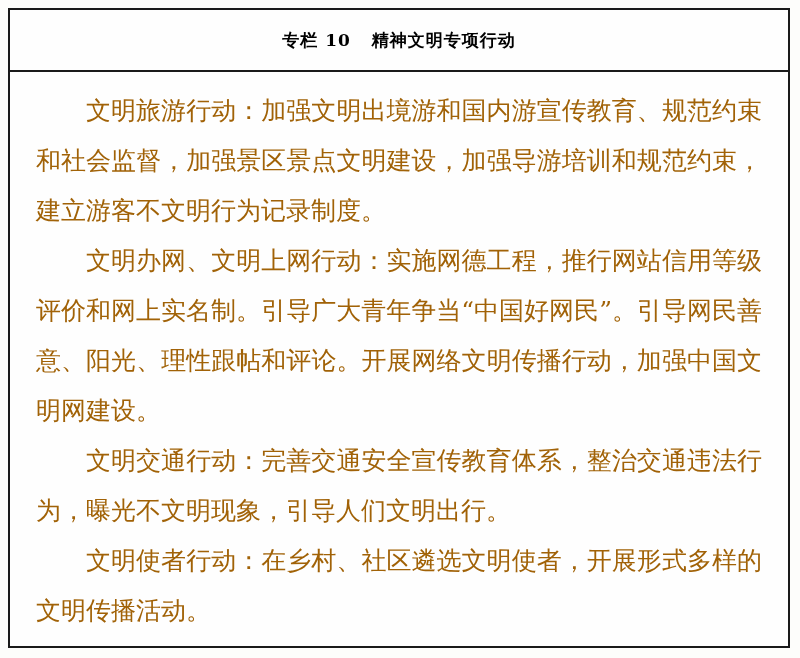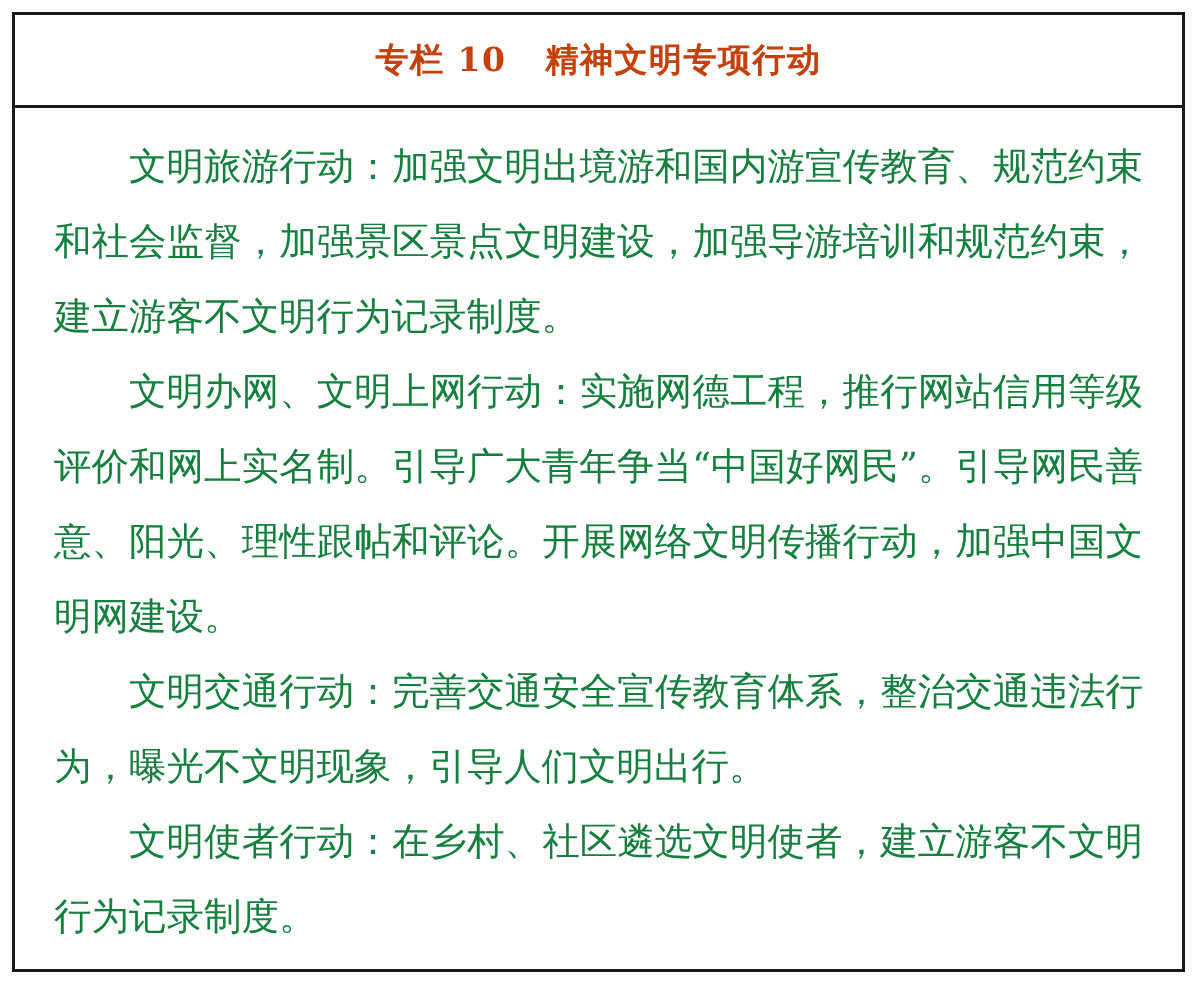--- a/index.html
+++ b/index.html
@@ -32,51 +32,51 @@
   }
   .box-title {
     height: 62px;
     border-bottom: 2px solid #1a1a1a;
     display: flex;
     align-items: center;
     justify-content: center;
     box-sizing: border-box;
   }
   .box-title .title-text {
-    font-size: 22px;
+    font-size: 17px;
     font-weight: bold;
     letter-spacing: 1px;
-    color: #c2410c;
+    color: #000000;
     white-space: pre;
   }
   .box-body {
     padding: 14px 26px 10px 26px;
     box-sizing: border-box;
   }
   .para {
     font-size: 25px;
     line-height: 50px;
     text-indent: 2em;
     margin: 0 0 0 0;
     text-align: justify;
-    color: #15803d;
+    color: #a16207;
     letter-spacing: 0px;
   }
   .para + .para {
     margin-top: 0px;
   }
 </style>
 </head>
 <body>
 
 <div class="page">
   <div class="box">
     <div class="box-title">
       <span class="title-text">专栏 10   精神文明专项行动</span>
     </div>
     <div class="box-body">
       <p class="para">文明旅游行动：加强文明出境游和国内游宣传教育、规范约束和社会监督，加强景区景点文明建设，加强导游培训和规范约束，建立游客不文明行为记录制度。</p>
       <p class="para">文明办网、文明上网行动：实施网德工程，推行网站信用等级评价和网上实名制。引导广大青年争当“中国好网民”。引导网民善意、阳光、理性跟帖和评论。开展网络文明传播行动，加强中国文明网建设。</p>
       <p class="para">文明交通行动：完善交通安全宣传教育体系，整治交通违法行为，曝光不文明现象，引导人们文明出行。</p>
-      <p class="para">文明使者行动：在乡村、社区遴选文明使者，建立游客不文明行为记录制度。</p>
+      <p class="para">文明使者行动：在乡村、社区遴选文明使者，开展形式多样的文明传播活动。</p>
     </div>
   </div>
 </div>
 
 </body></html>

